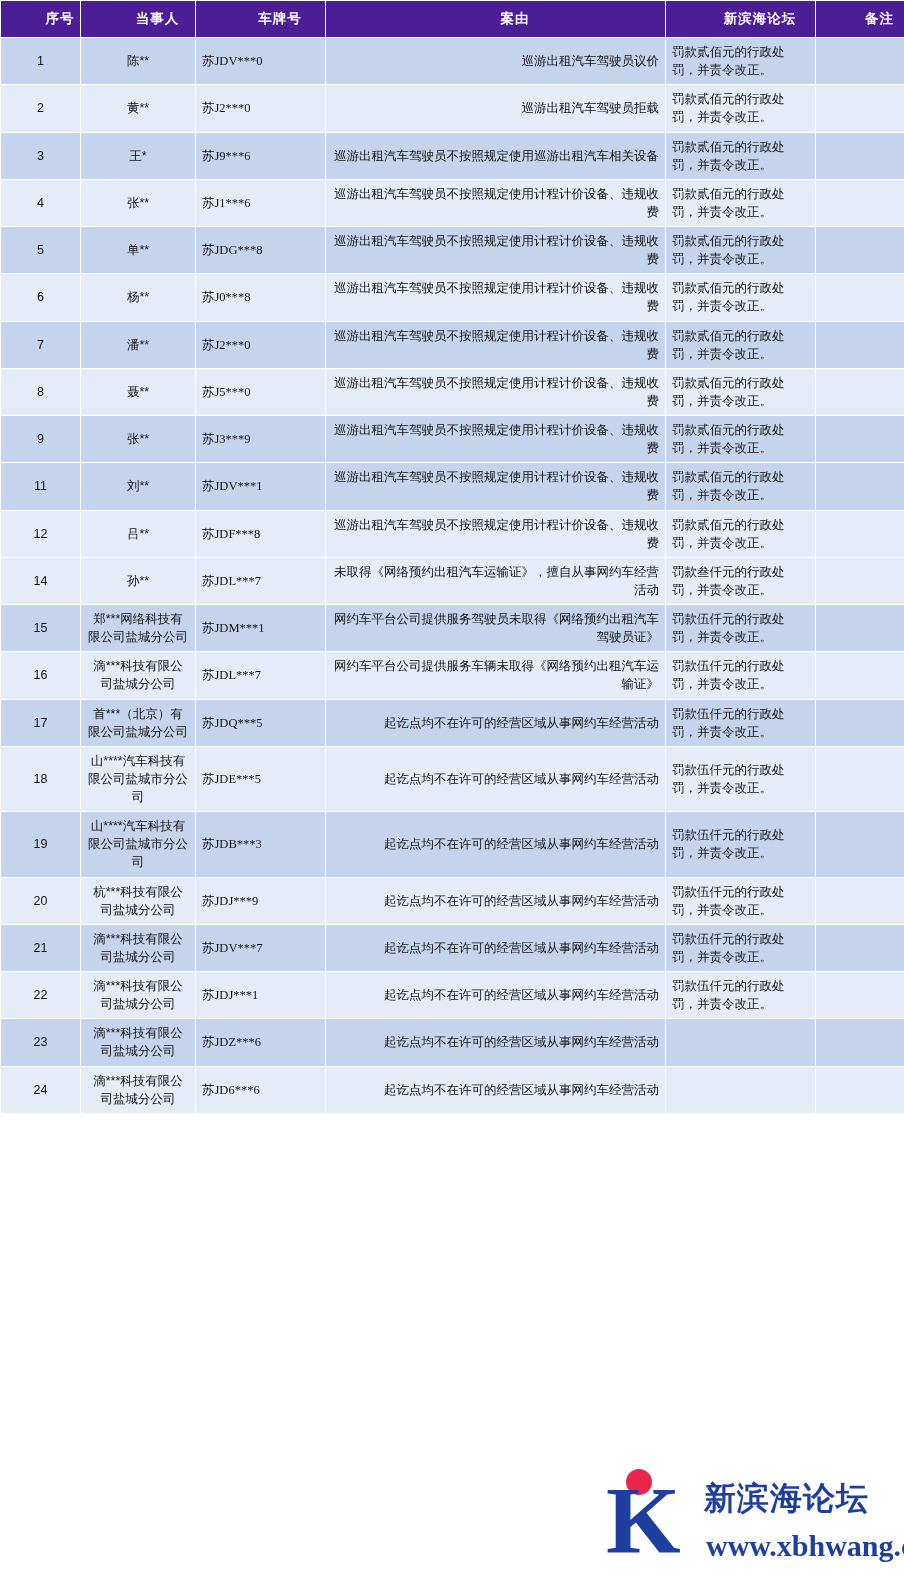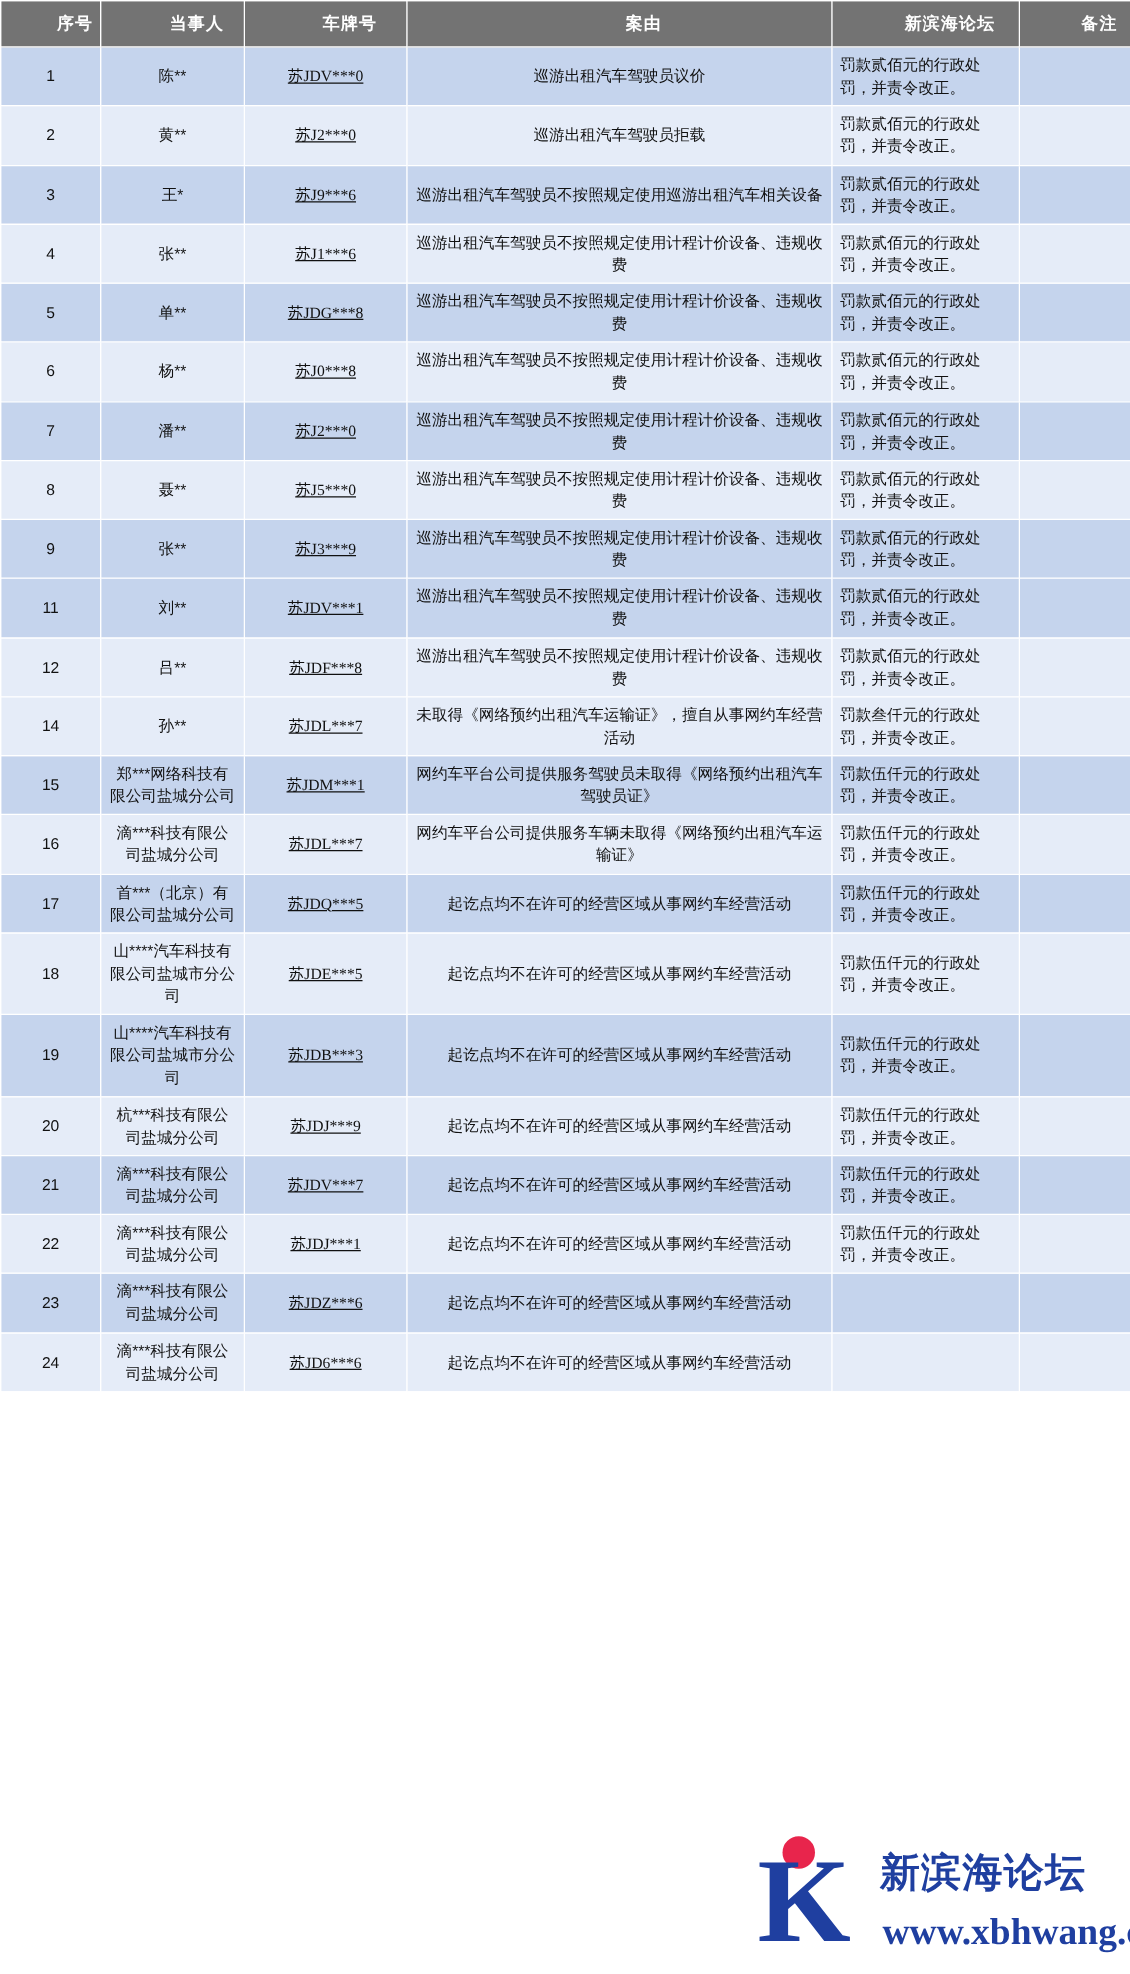--- a/index.html
+++ b/index.html
@@ -23,21 +23,21 @@
     table-layout: fixed;
   }
   table.penalty-table col.c-no      { width: 80px; }
   table.penalty-table col.c-party   { width: 115px; }
   table.penalty-table col.c-plate   { width: 130px; }
   table.penalty-table col.c-reason  { width: 340px; }
   table.penalty-table col.c-result  { width: 150px; }
   table.penalty-table col.c-remark  { width: 89px; }
 
   table.penalty-table th {
-    background: #737373;
+    background: #4c1d95;
     color: #ffffff;
     font-size: 13.5px;
     font-weight: bold;
     height: 34px;
     border: 1px solid #ffffff;
     letter-spacing: 1px;
     padding-left: 40px;
   }
   table.penalty-table td {
     border: 1px solid #ffffff;
@@ -45,22 +45,22 @@
     color: #111111;
     padding: 5px 6px;
     vertical-align: middle;
     line-height: 1.45;
   }
   tr.row-odd td  { background: #c5d4ed; }
   tr.row-even td { background: #e5ecf8; }
 
   td.cell-no     { text-align: center; }
   td.cell-party  { text-align: center; }
-  td.cell-plate  { text-align: center; font-family: "Liberation Serif", serif; font-size: 13px; text-decoration: underline; }
-  td.cell-reason { text-align: center; }
+  td.cell-plate  { text-align: left; font-family: "Liberation Serif", serif; font-size: 13px; }
+  td.cell-reason { text-align: right; }
   td.cell-result { text-align: left; }
   td.cell-remark { text-align: center; }
 
   
   #watermark {
     position: absolute;
     right: 0;
     bottom: 0;
     width: 304px;
     height: 120px;

